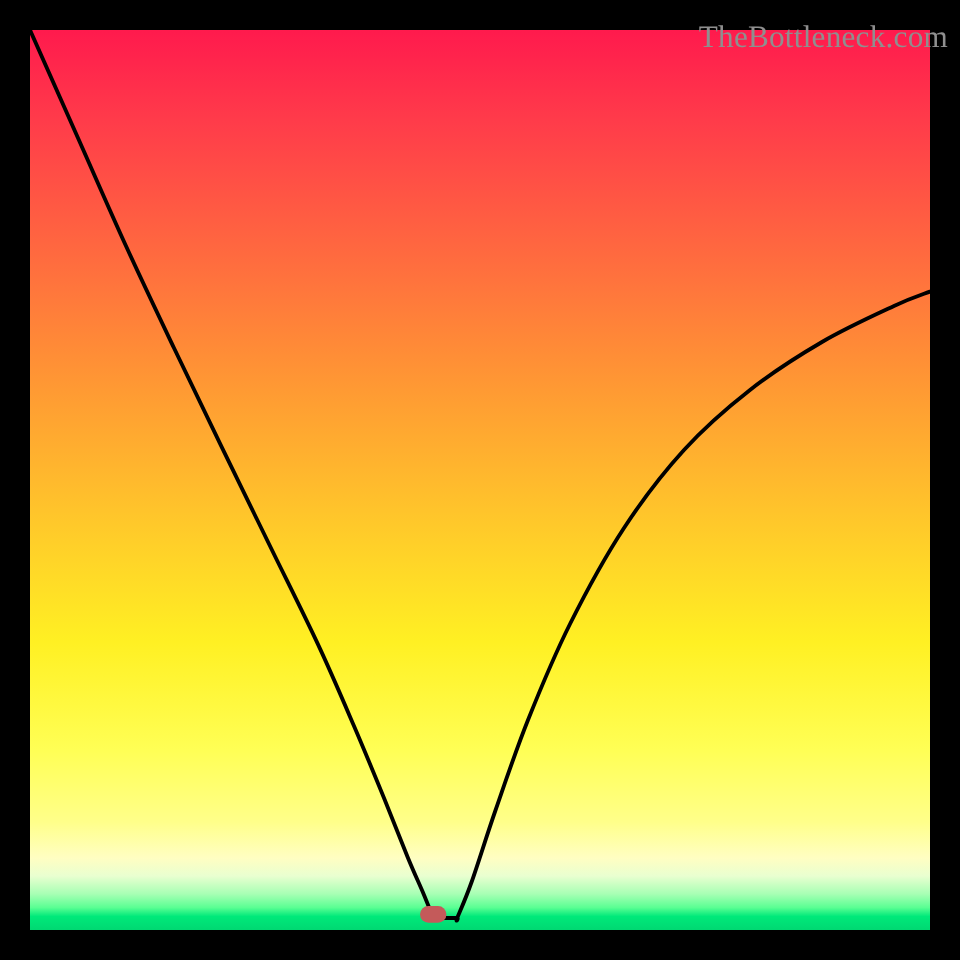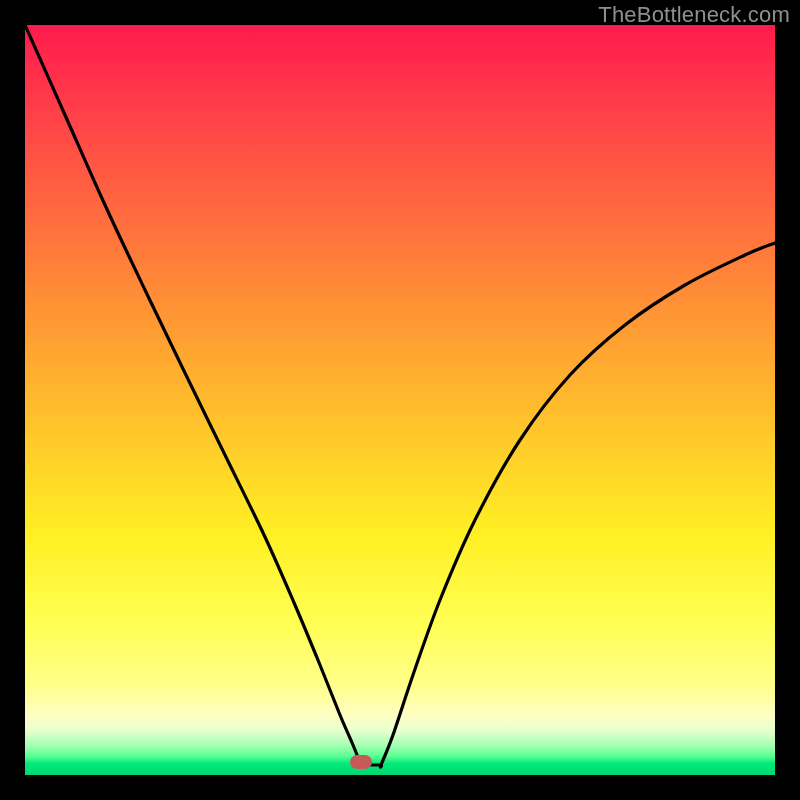--- a/index.html
+++ b/index.html
@@ -50,26 +50,27 @@
   }
   .marker {
     position: absolute;
     width: 22px;
     height: 14px;
     background: #c45a5a;
     border-radius: 7px;
   }
   .watermark {
     position: absolute;
-    top: 2px;
+    top: 16px;
     right: 10px;
     color: #8f8f8f;
-    font-size: 22px;
+    font-size: 26px;
     font-weight: 400;
     letter-spacing: 0.2px;
+    font-family: Liberation Serif, serif;
   }
   .curve {
     fill: none;
     stroke: #000;
     stroke-width: 3.2;
     stroke-linecap: round;
     stroke-linejoin: round;
   }
 </style>
 </head>

